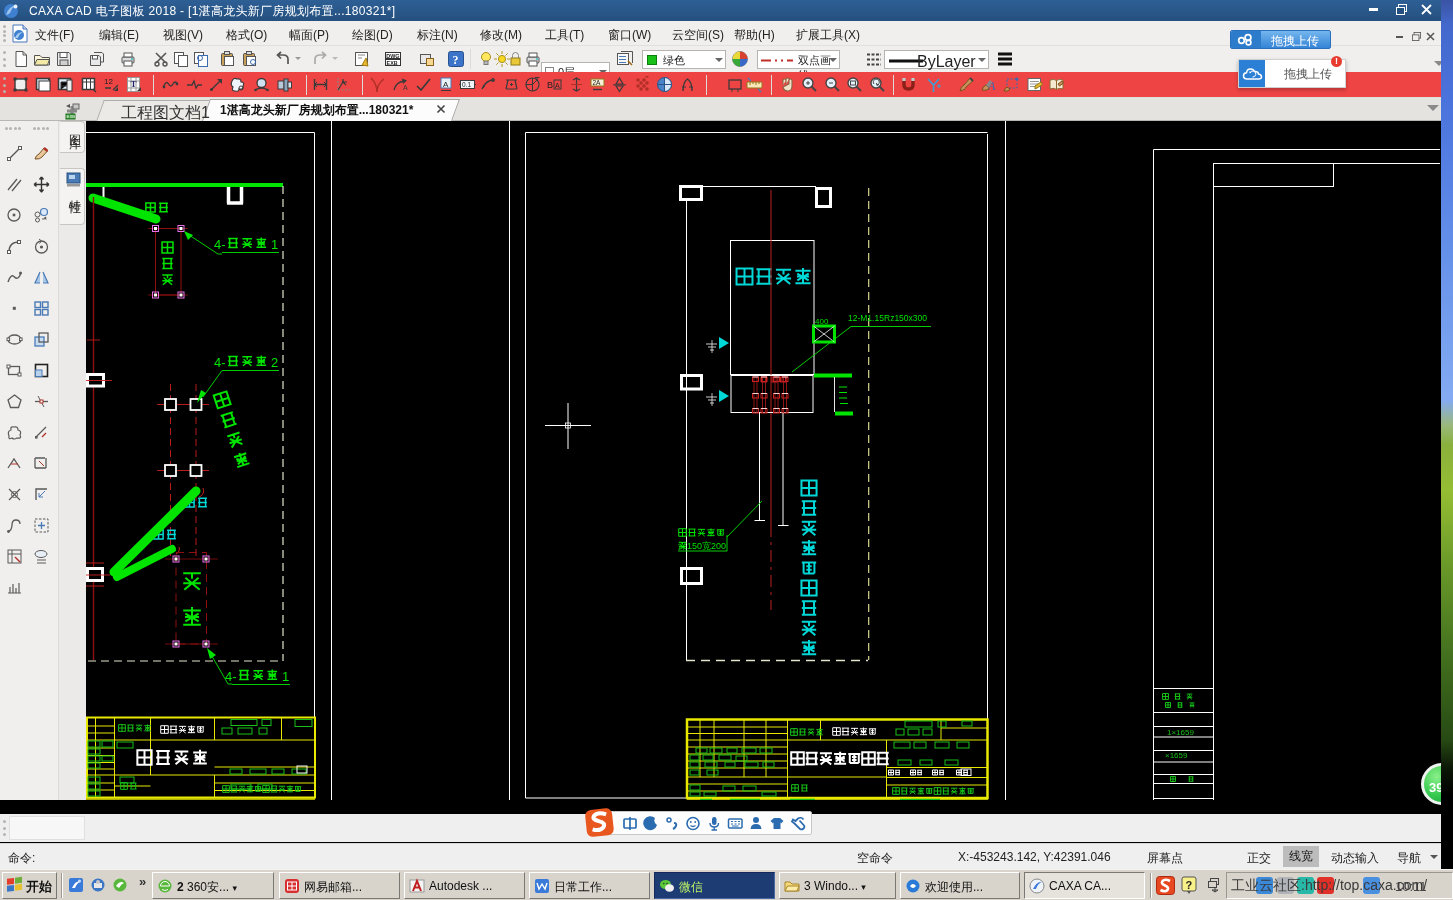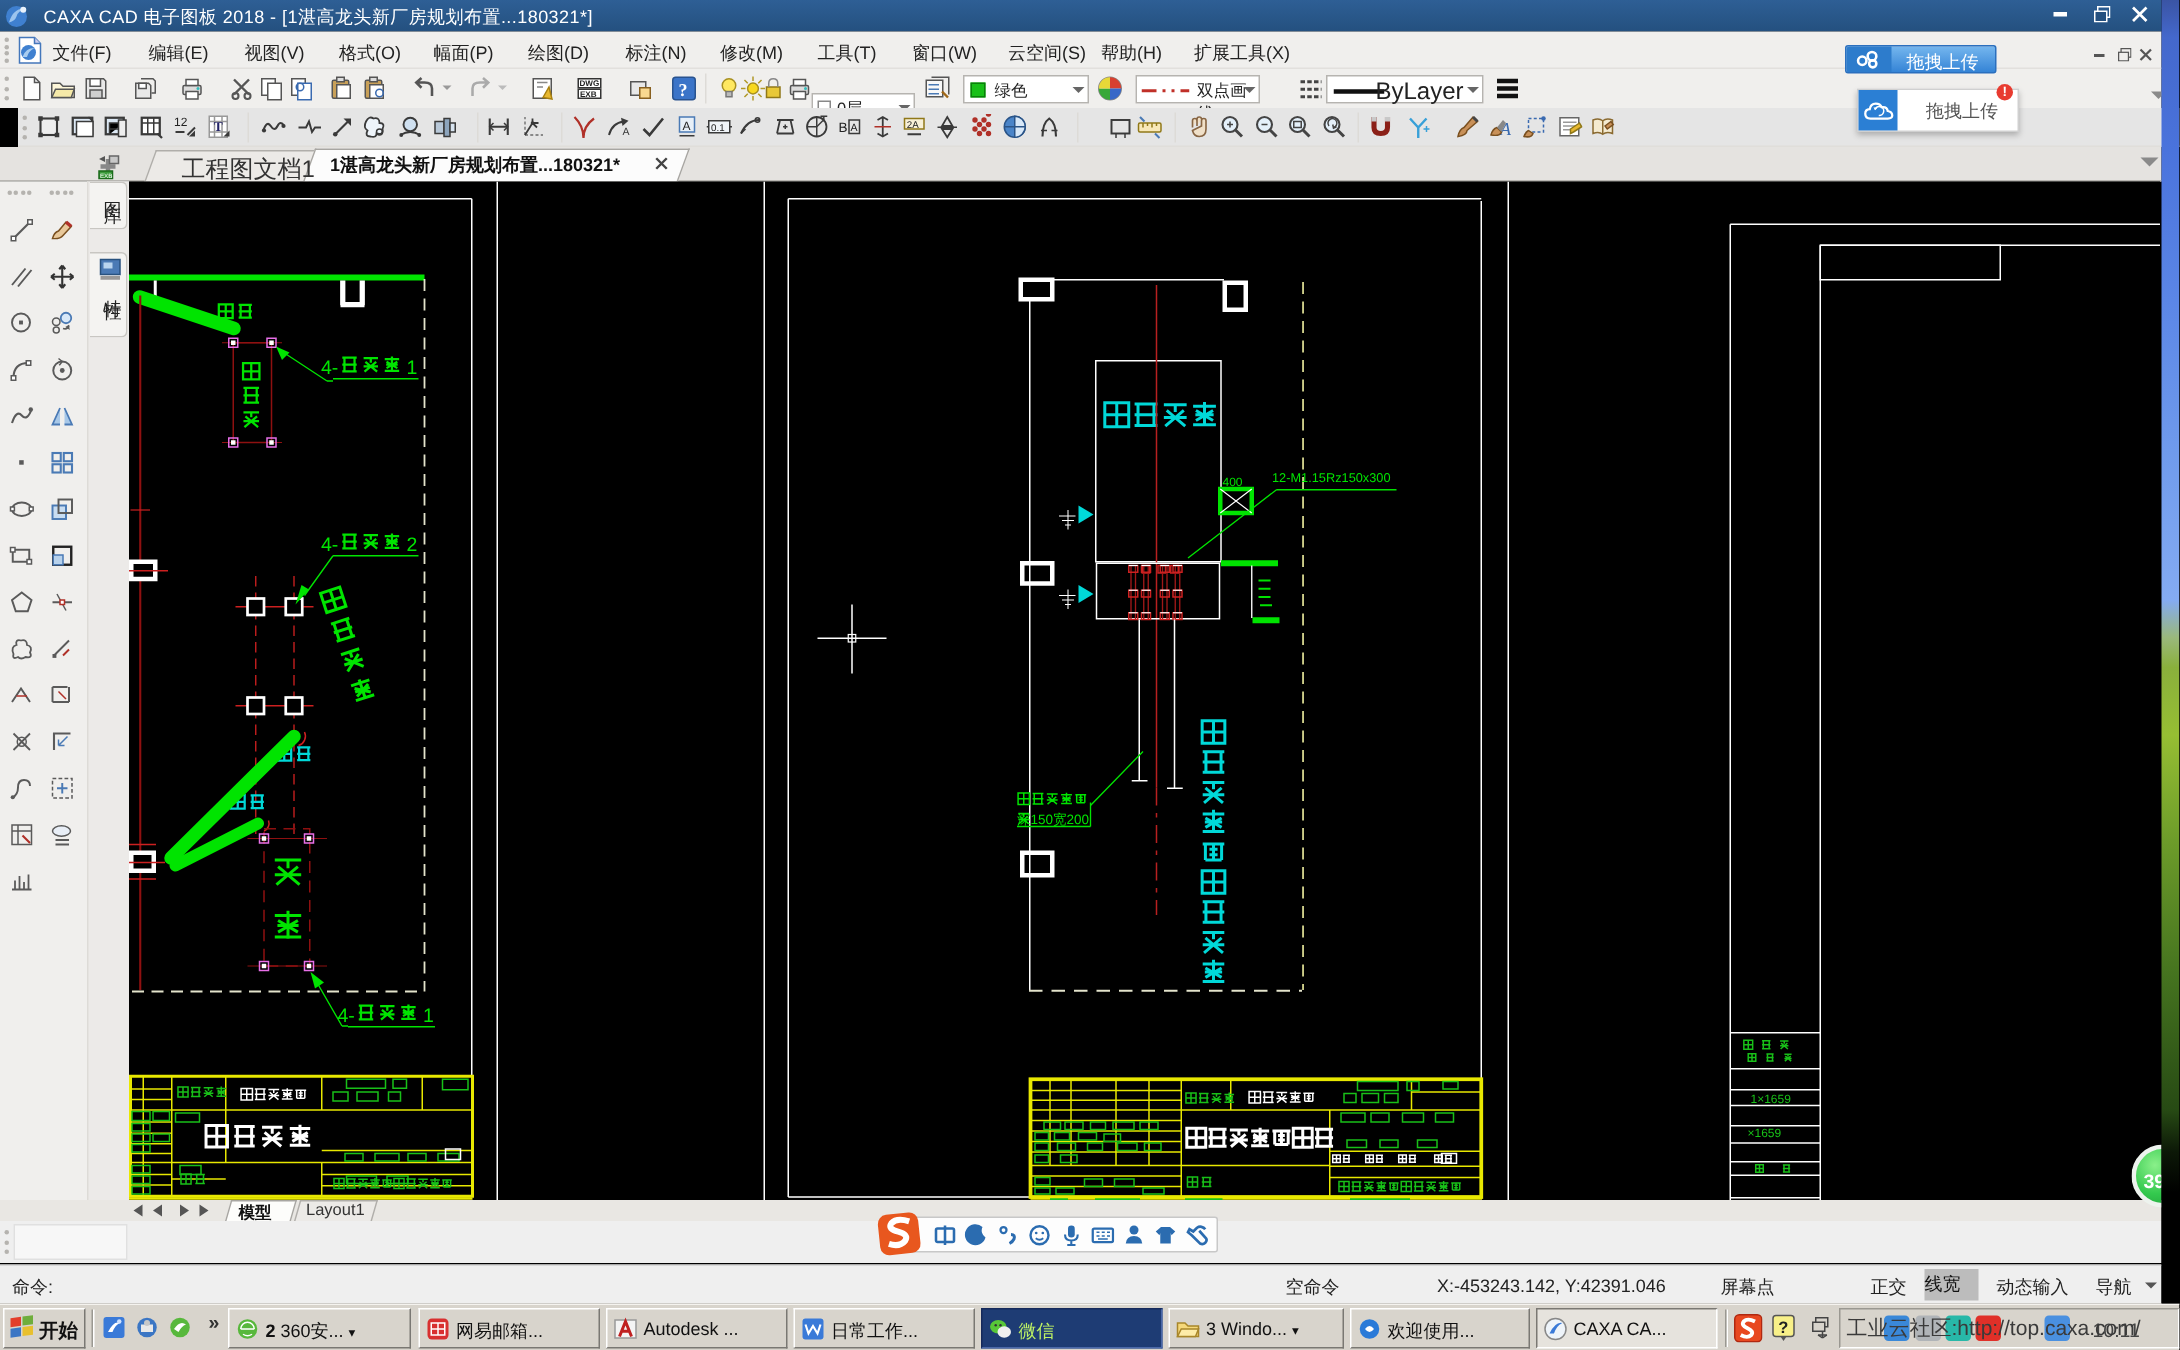--- a/index.html
+++ b/index.html
@@ -2,21 +2,21 @@
 <html><head><meta charset="utf-8"><style>
 *{margin:0;padding:0;box-sizing:border-box}
 html,body{width:1453px;height:900px;overflow:hidden;font-family:"Liberation Sans",sans-serif;background:#000}
 #scr{position:relative;width:1453px;height:900px;background:#000}
 .abs{position:absolute}
 #titlebar{left:0;top:0;width:1441px;height:21px;background:linear-gradient(#2e5f95,#24507f);color:#fff;font-size:12px}
 #titlebar .t{position:absolute;left:29px;top:3px;letter-spacing:.3px}
 #menubar{left:0;top:21px;width:1441px;height:25px;background:#f0efed;border-bottom:1px solid #e2e0dd;font-size:12px;color:#222}
 .mi{position:absolute;top:6px}
 #tb1{left:0;top:46px;width:1441px;height:26px;background:#f0efed}
-#tb2{left:12px;top:72px;width:1441px;height:26px;background:#e5e5e5;border-bottom:1px solid #e0deda}
+#tb2{left:0;top:72px;width:1441px;height:26px;background:#ef4444;border-bottom:1px solid #e0deda}
 #tabbar{left:0;top:98px;width:1441px;height:23px;background:#e5e3e0;border-bottom:1px solid #b8b6b2}
 #palette{left:0;top:121px;width:86px;height:679px;background:#f0efed}
 #canvas{left:86px;top:121px;width:1354px;height:679px;background:#000}
 #modelbar{left:0;top:800px;width:1441px;height:14px;background:#e9e7e3;font-size:11px}
 #cmdarea{left:0;top:814px;width:1441px;height:28px;background:#efefef}
 #statusbar{left:0;top:843px;width:1441px;height:26px;background:#efefef;border-top:1px solid #d8d8d8;font-size:12px;color:#222}
 #taskbar{left:0;top:869px;width:1453px;height:31px;background:#d8d4cc;border-top:1px solid #f5f3ef}
 #dstrip{left:1441px;top:0;width:12px;height:869px;background:linear-gradient(#3a54a4 0px,#4468cc 25px,#4a73dc 100px,#5b86e6 200px,#6f9aec 300px,#84abf2 400px,#9ab87c 425px,#8ab03c 445px,#96be33 490px,#6d9c2a 560px,#45731f 650px,#274a14 740px,#0c1807 768px,#000 795px)}
 .grip{position:absolute;width:3px;display:flex;flex-direction:column;justify-content:space-between}
 .grip i{width:3px;height:3px;background:#b5b3af;border-radius:50%}
@@ -950,49 +950,35 @@
       <use href="#fc3" transform="translate(1189.0 702.0) scale(0.600)" stroke="#18c018" stroke-width="1"></use>
 <text x="1167" y="735" font-size="8" fill="#18c018" font-family="Liberation Sans">1×1659</text>
 <text x="1165" y="758" font-size="8" fill="#18c018" font-family="Liberation Sans">×1659</text>
 <use href="#fc1" transform="translate(1170.0 776.0) scale(0.600)" stroke="#18c018" stroke-width="1"></use>
       <use href="#fc2" transform="translate(1188.0 776.0) scale(0.600)" stroke="#18c018" stroke-width="1"></use>
 <path d="M545 425.5 H591 M568 403 V449" stroke="#ffffff" stroke-width="1"></path>
       <rect x="565.5" y="423" width="5" height="5" fill="none" stroke="#ffffff" stroke-width="0.8"></rect>
 <path d="M86 799 H315 M687 799 H988" stroke="#e8e800" stroke-width="1.6"></path>
 <path d="M700 799.5 H712 M730 799.5 H760 M790 799.5 H815 M900 799.5 H940" stroke="#18c018" stroke-width="1.4"></path>
 </svg>
-<div class="abs" id="modelbar">
-<svg class="abs" style="left:86px;top:2px" width="60" height="10" viewBox="0 0 60 10">
-        <g fill="#555">
-          <path d="M2 1 V9 M9 1 L3 5 L9 9Z"></path>
-          <path d="M22 1 L16 5 L22 9Z"></path>
-          <path d="M34 1 L40 5 L34 9Z"></path>
-          <path d="M47 1 L53 5 L47 9Z M54 1 V9"></path>
-        </g>
-      </svg>
-<div class="abs" style="left:152px;top:0px;width:44px;height:14px;background:#fdfdfb;border:1px solid #a8a6a2;border-bottom:none;transform:skewX(-16deg)"></div>
-<div class="abs" style="left:198px;top:0px;width:52px;height:14px;background:#eceae7;border:1px solid #b0aeaa;border-bottom:none;transform:skewX(-16deg)"></div>
-<span class="abs" style="left:159px;top:1px;font-weight:bold;color:#111">模型</span>
-<span class="abs" style="left:204px;top:1px;color:#333">Layout1</span>
-</div>
 <div class="abs" id="cmdarea">
 <div class="grip" style="left:3px;top:6px;height:16px">
         <i></i>
         <i></i>
         <i></i>
       </div>
 <div class="abs" style="left:9px;top:2px;width:76px;height:24px;background:#f7f7f7;border:1px solid #e0e0e0"></div>
 </div>
 <div class="abs" id="statusbar">
 <span class="abs" style="left:8px;top:6px">命令:</span>
 <span class="abs" style="left:857px;top:6px">空命令</span>
 <span class="abs" style="left:958px;top:6px">X:-453243.142, Y:42391.046</span>
 <span class="abs" style="left:1147px;top:6px">屏幕点</span>
 <span class="abs" style="left:1247px;top:6px">正交</span>
-<span class="abs" style="left:1283px;top:2px;width:36px;height:21px;background:#bcbcbc;color:#111;text-align:left;line-height:21px">线宽</span>
+<span class="abs" style="left:1283px;top:2px;width:36px;height:21px;background:#bcbcbc;color:#111;text-align:center;line-height:21px">线宽</span>
 <span class="abs" style="left:1331px;top:6px">动态输入</span>
 <span class="abs" style="left:1397px;top:6px">导航</span>
 <div class="abs" style="left:1430px;top:11px;width:0;height:0;border:4px solid transparent;border-top-color:#555;border-bottom:none"></div>
 </div>
 <div class="abs" id="taskbar">
 <div class="abs" style="left:2px;top:2px;width:55px;height:27px;background:#d8d4cc;border:1px solid;border-color:#fff #7a7873 #7a7873 #fff"></div>
 <svg class="abs" style="left:6px;top:6px" width="18" height="18" viewBox="0 0 18 18">
         <g transform="skewY(-8 )">
           <rect x="1" y="3" width="7" height="6" fill="#e33e2b"></rect>
           <rect x="9" y="3" width="7" height="6" fill="#6fae3b"></rect>

